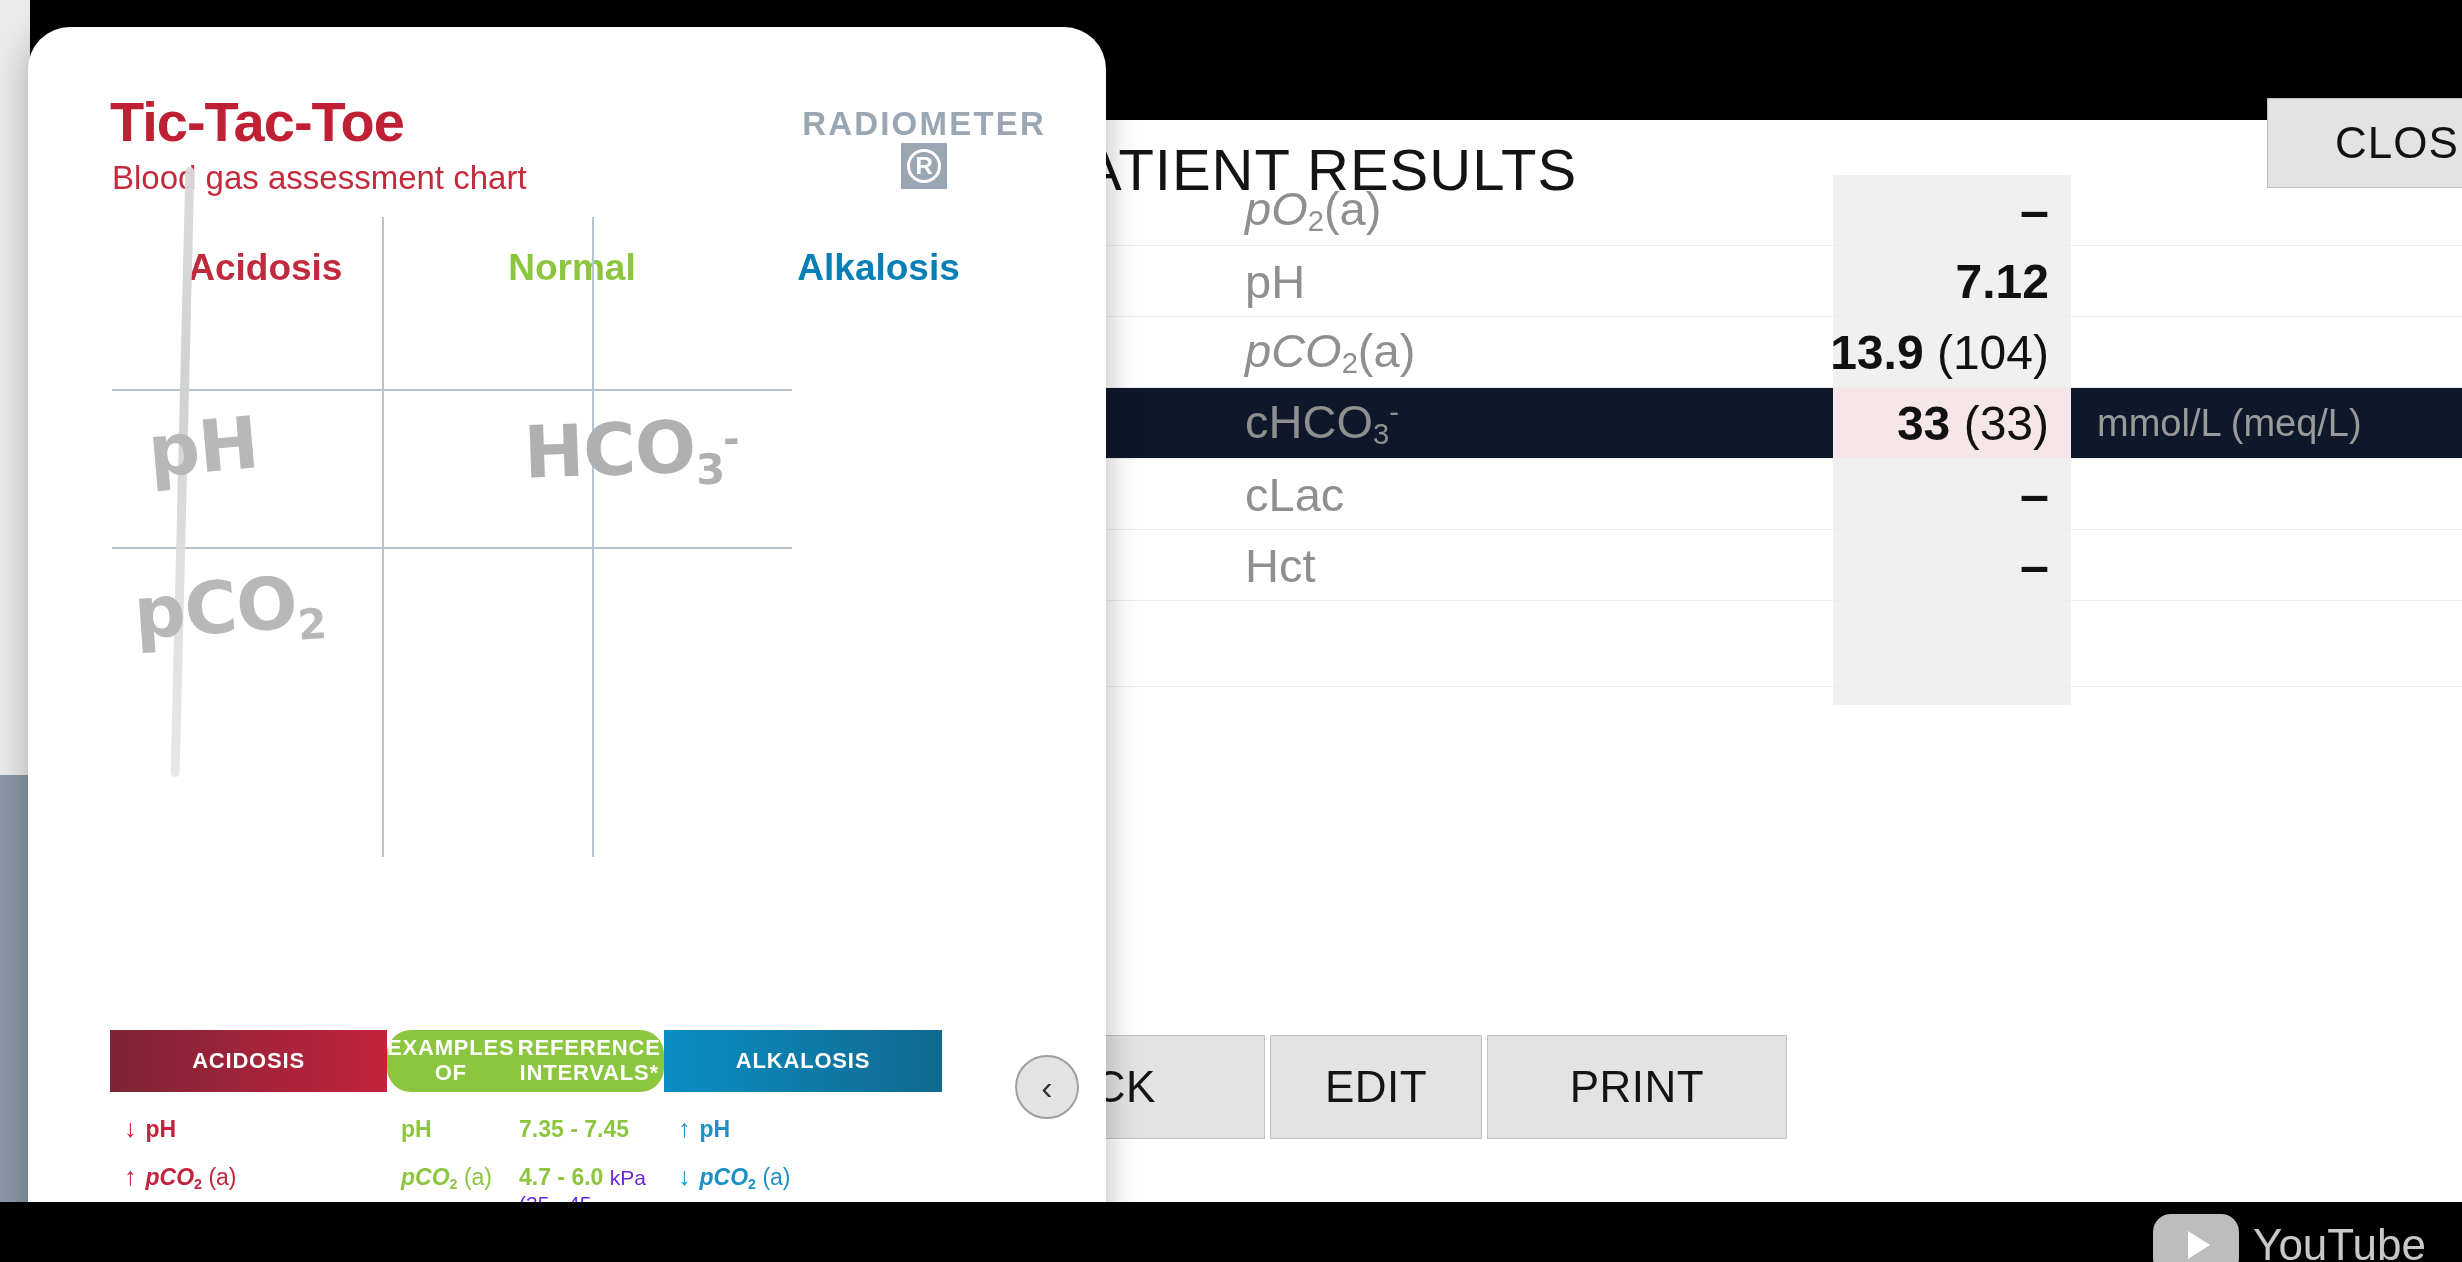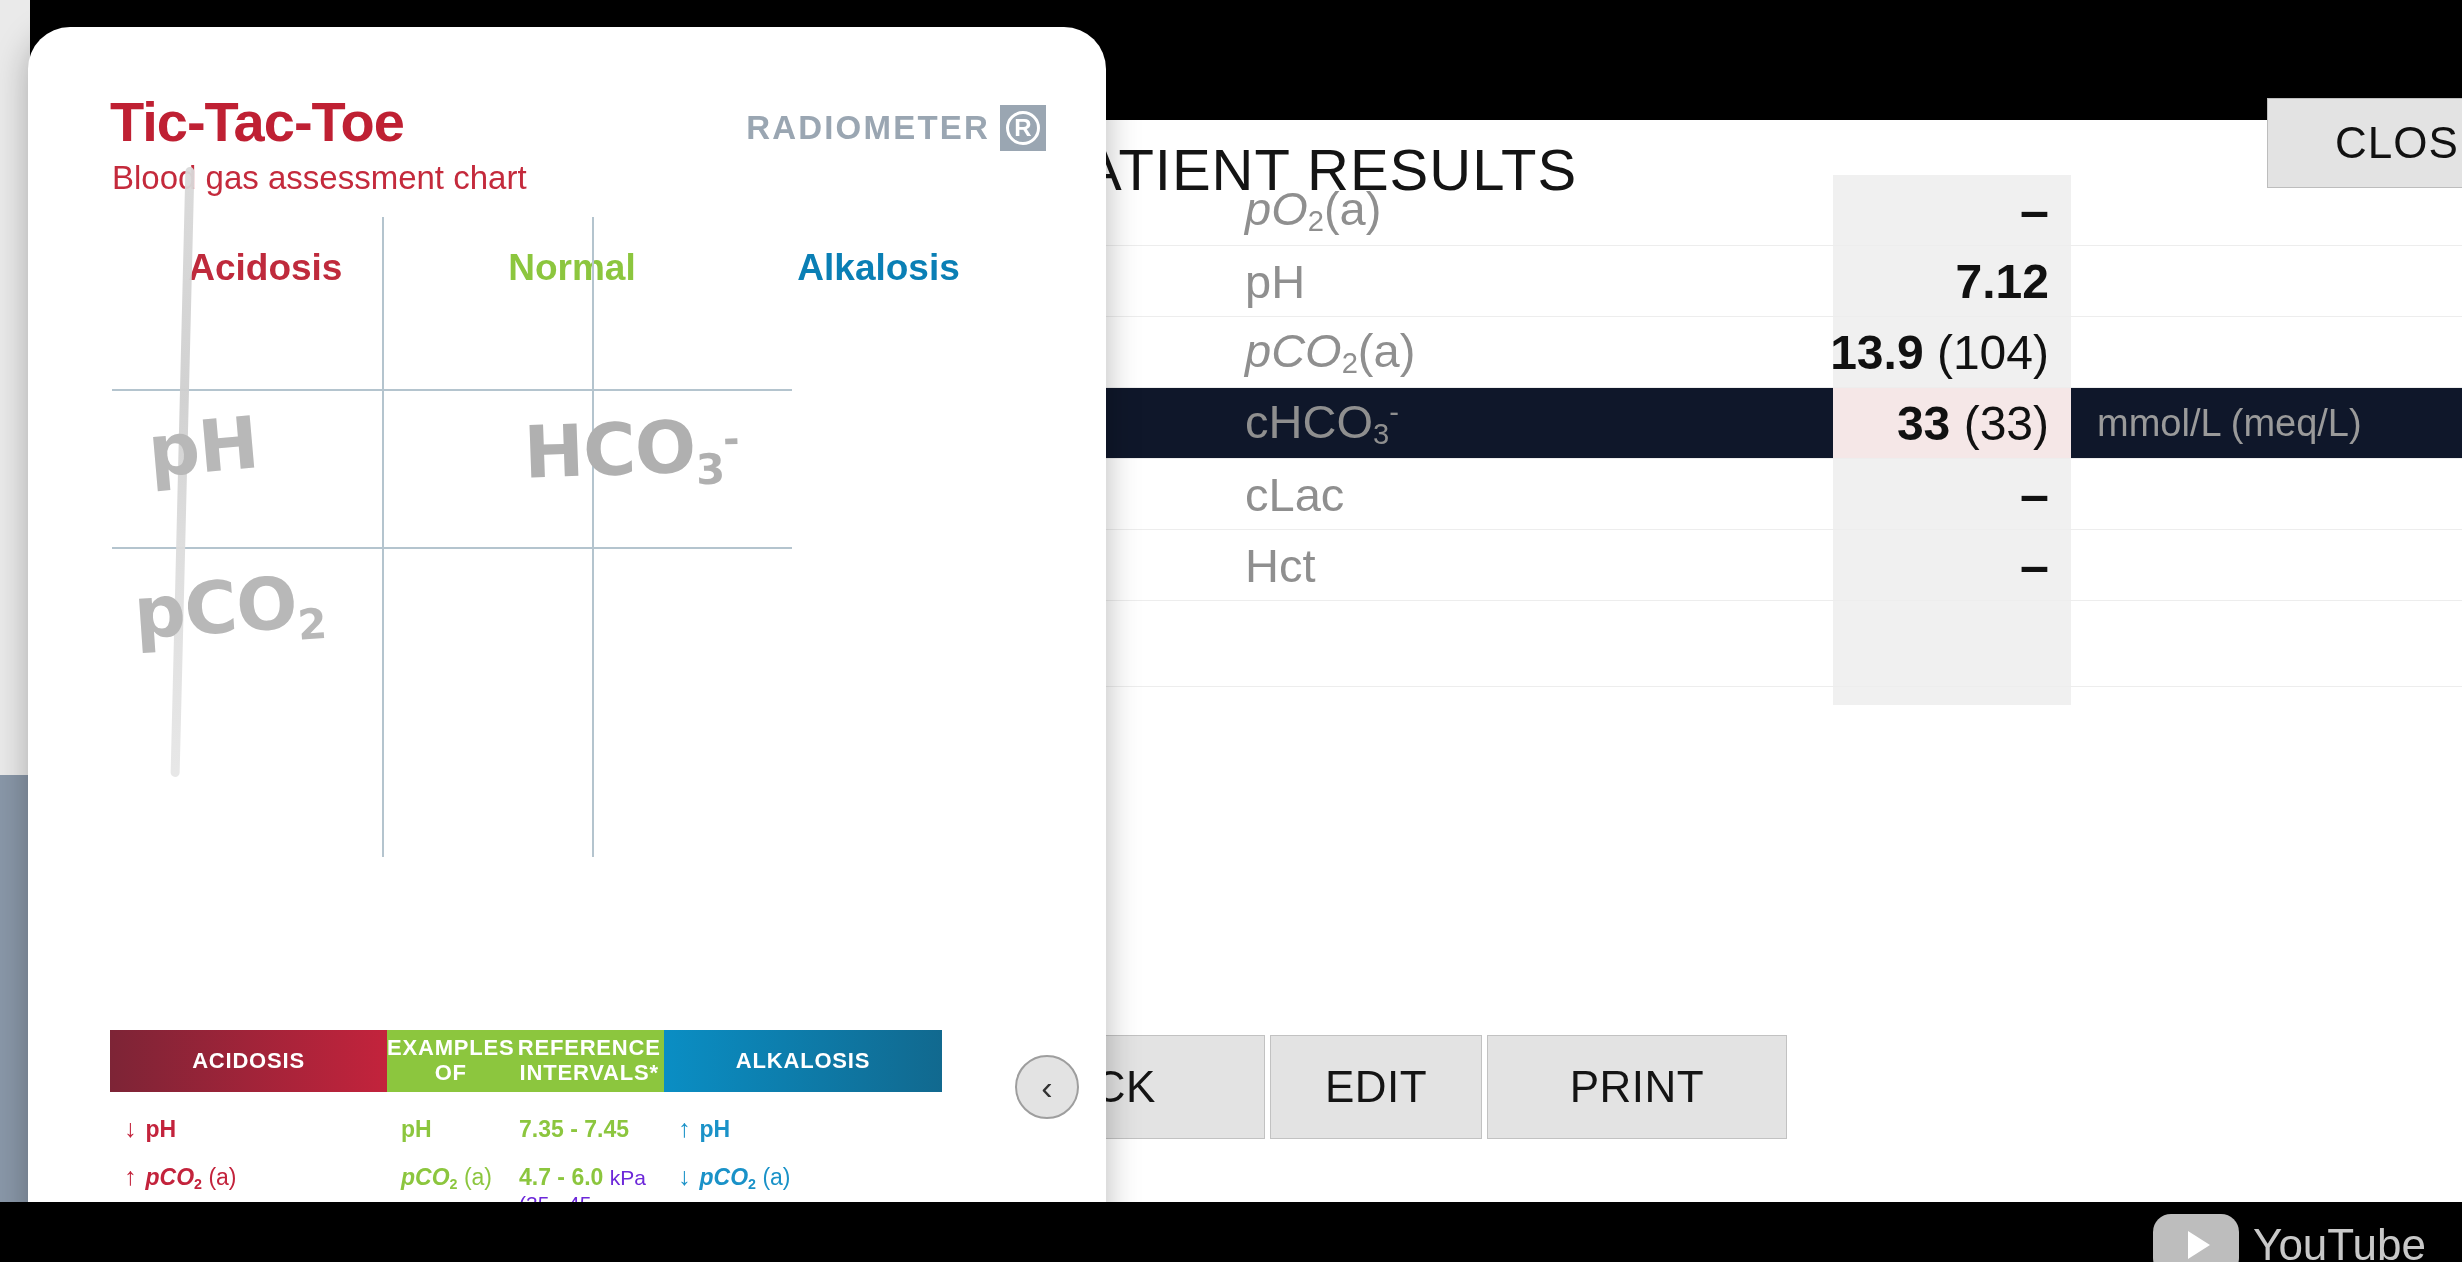--- a/index.html
+++ b/index.html
@@ -128,21 +128,21 @@
     position: absolute; left: 82px; top: 62px;
     font-size: 56px; font-weight: 700; color: #bf2033;
     letter-spacing: -1px;
   }
   .ttt-subtitle {
     position: absolute; left: 84px; top: 132px;
     font-size: 33px; font-weight: 400; color: #c42a3c;
   }
   .radiometer-logo {
     position: absolute; right: 60px; top: 78px;
-    display: flex; align-items: center; gap: 10px;
+    display: flex; align-items: center; gap: 0; flex-direction: column;
   }
   .radiometer-word {
     font-size: 33px; font-weight: 700; color: #9aa6b2;
     letter-spacing: 2.2px;
   }
   .radiometer-mark {
     width: 46px; height: 46px; background: #9aa6b2;
     display: flex; align-items: center; justify-content: center;
     position: relative;
   }
@@ -210,21 +210,21 @@
     position: absolute; left: 82px; top: 1003px; width: 832px;
   }
   .legend-head { display: flex; height: 62px; }
   .lh {
     display: flex; align-items: center; justify-content: center;
     text-align: center;
     color: #fff; font-size: 22px; font-weight: 700; letter-spacing: 0.8px;
     line-height: 1.12;
   }
   .lh.acid { width: 277px; background: linear-gradient(to right, #7d2436, #c3233c); }
-  .lh.ref  { width: 277px; background: #8cc63e; }
+  .lh.ref  { width: 277px; background: #8cc63e; border-radius: 24px; }
   .lh.alk  { width: 278px; background: linear-gradient(to right, #0a8ec4, #11698f); }
 
   .legend-body { display: flex; padding-top: 24px; }
   .lcol { width: 277px; padding-left: 14px; }
   .lrow { height: 48px; display: flex; align-items: flex-start; gap: 9px; font-size: 23px; font-weight: 700; }
   .lrow .arrow { font-size: 25px; line-height: 1; }
   .lcol.acid, .lcol.acid .arrow { color: #c3233c; }
   .lcol.alk,  .lcol.alk .arrow  { color: #1a92c8; }
   .lcol.ref { color: #8cc63e; }
   .lrow sub { font-size: 0.62em; vertical-align: -0.25em; }

